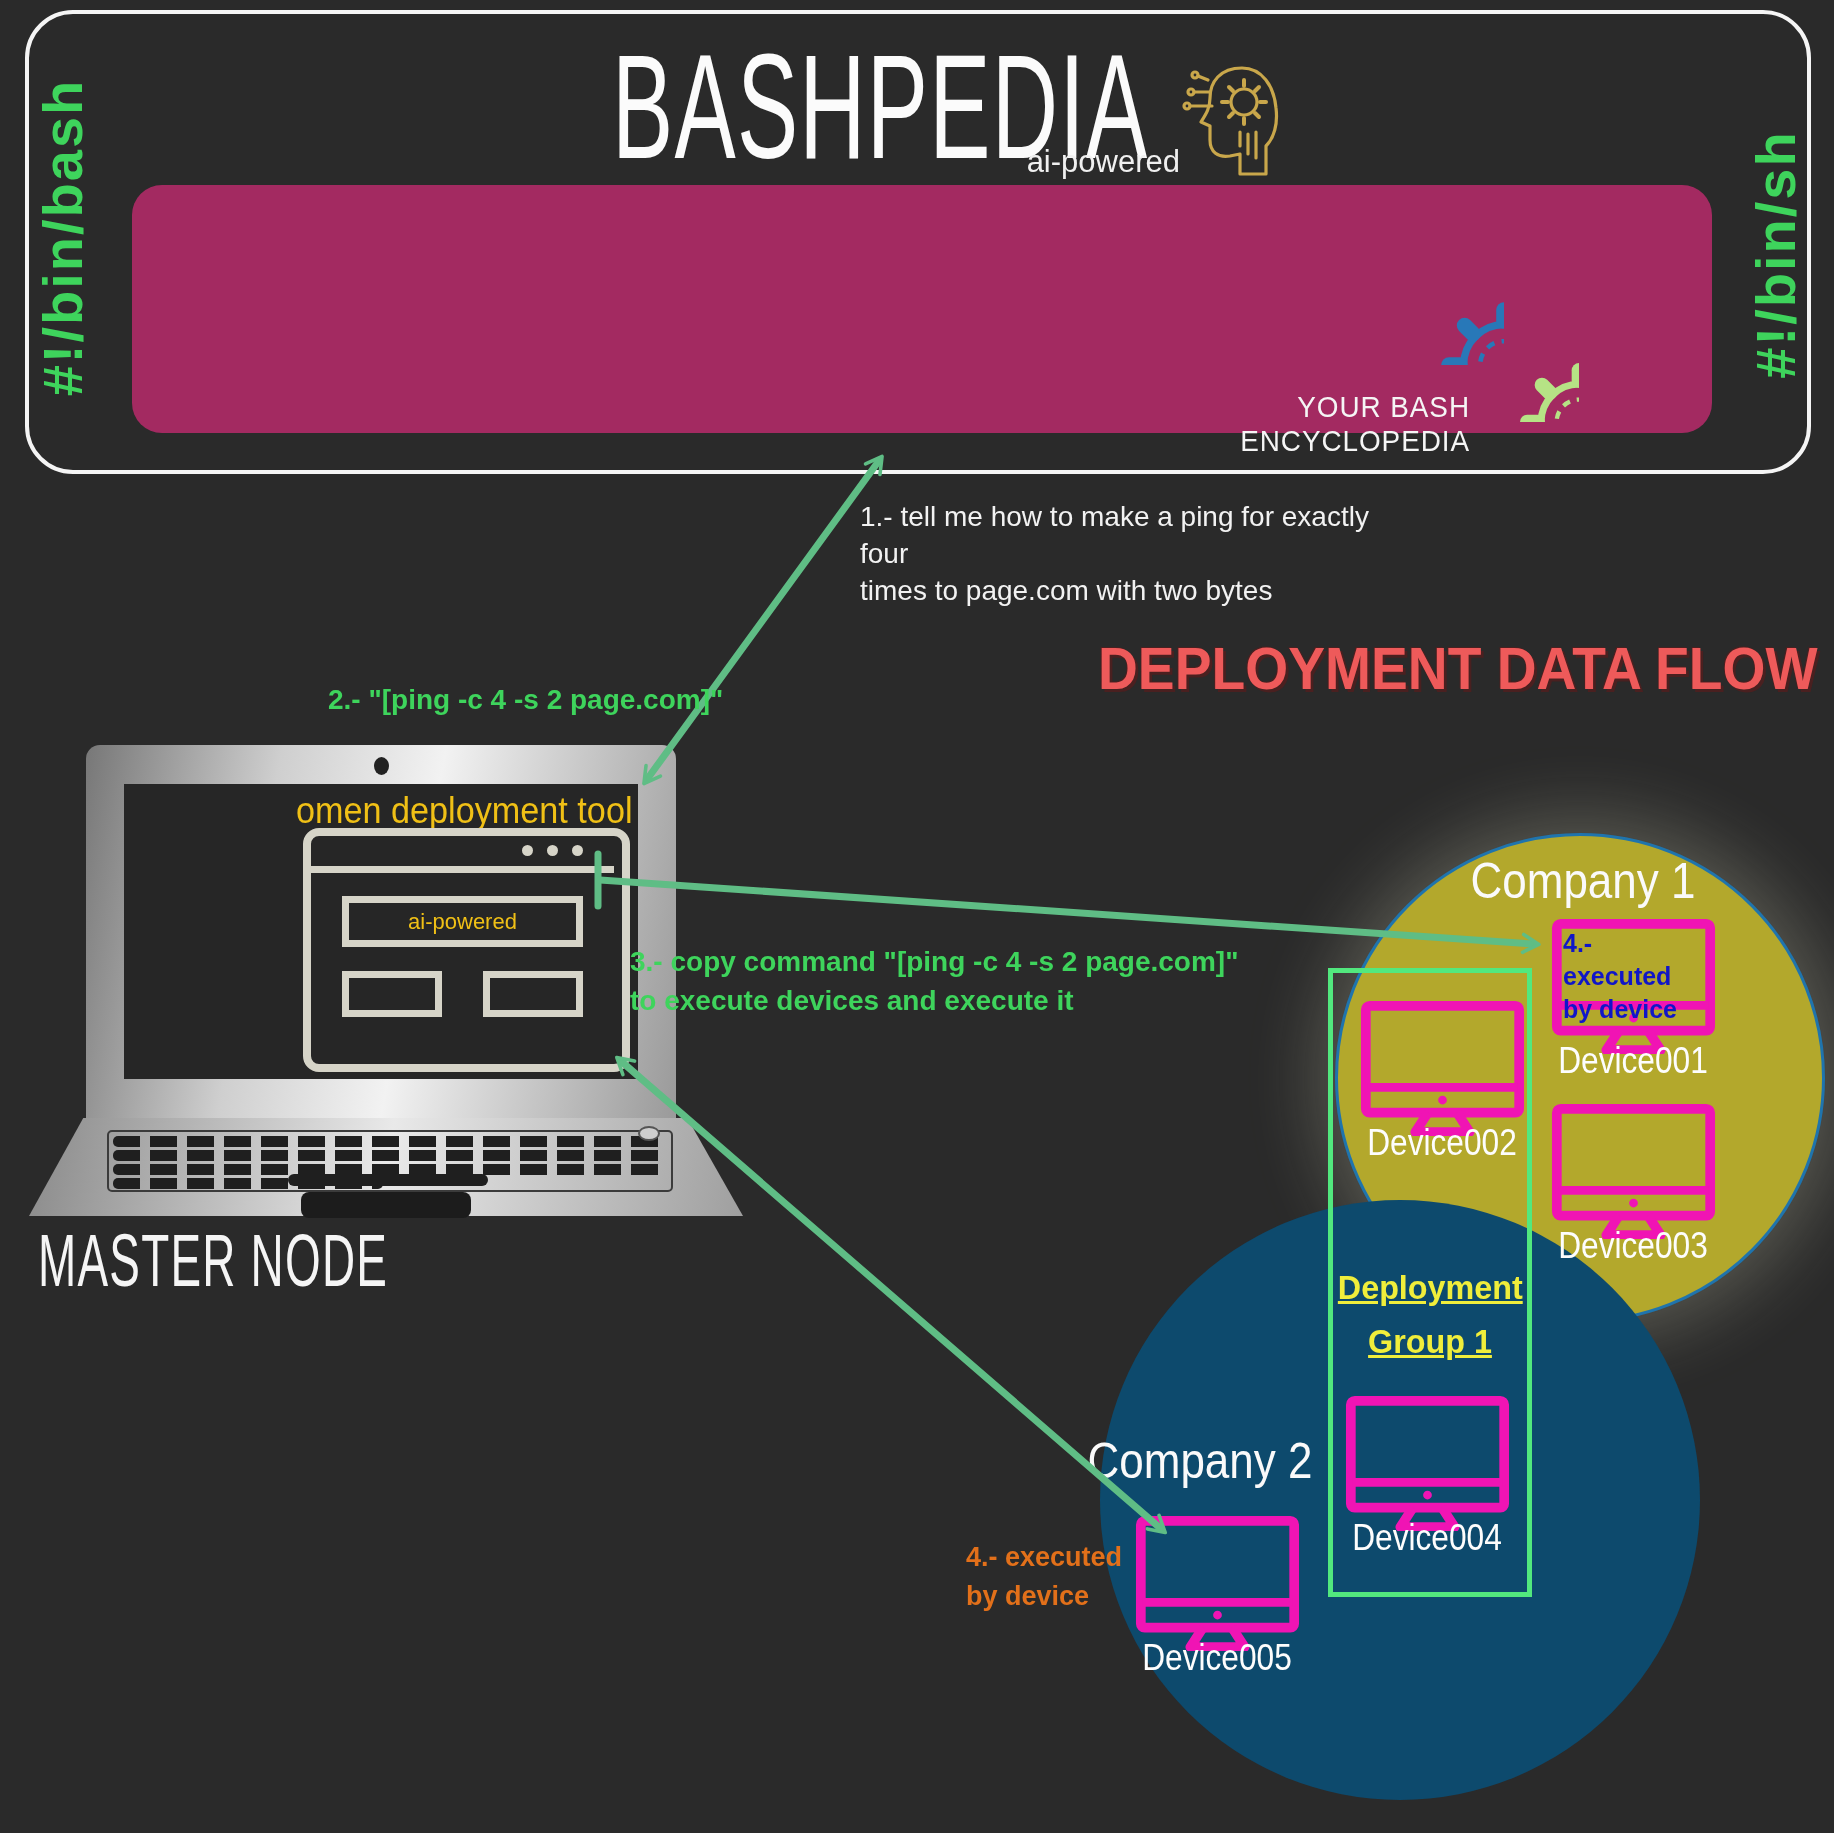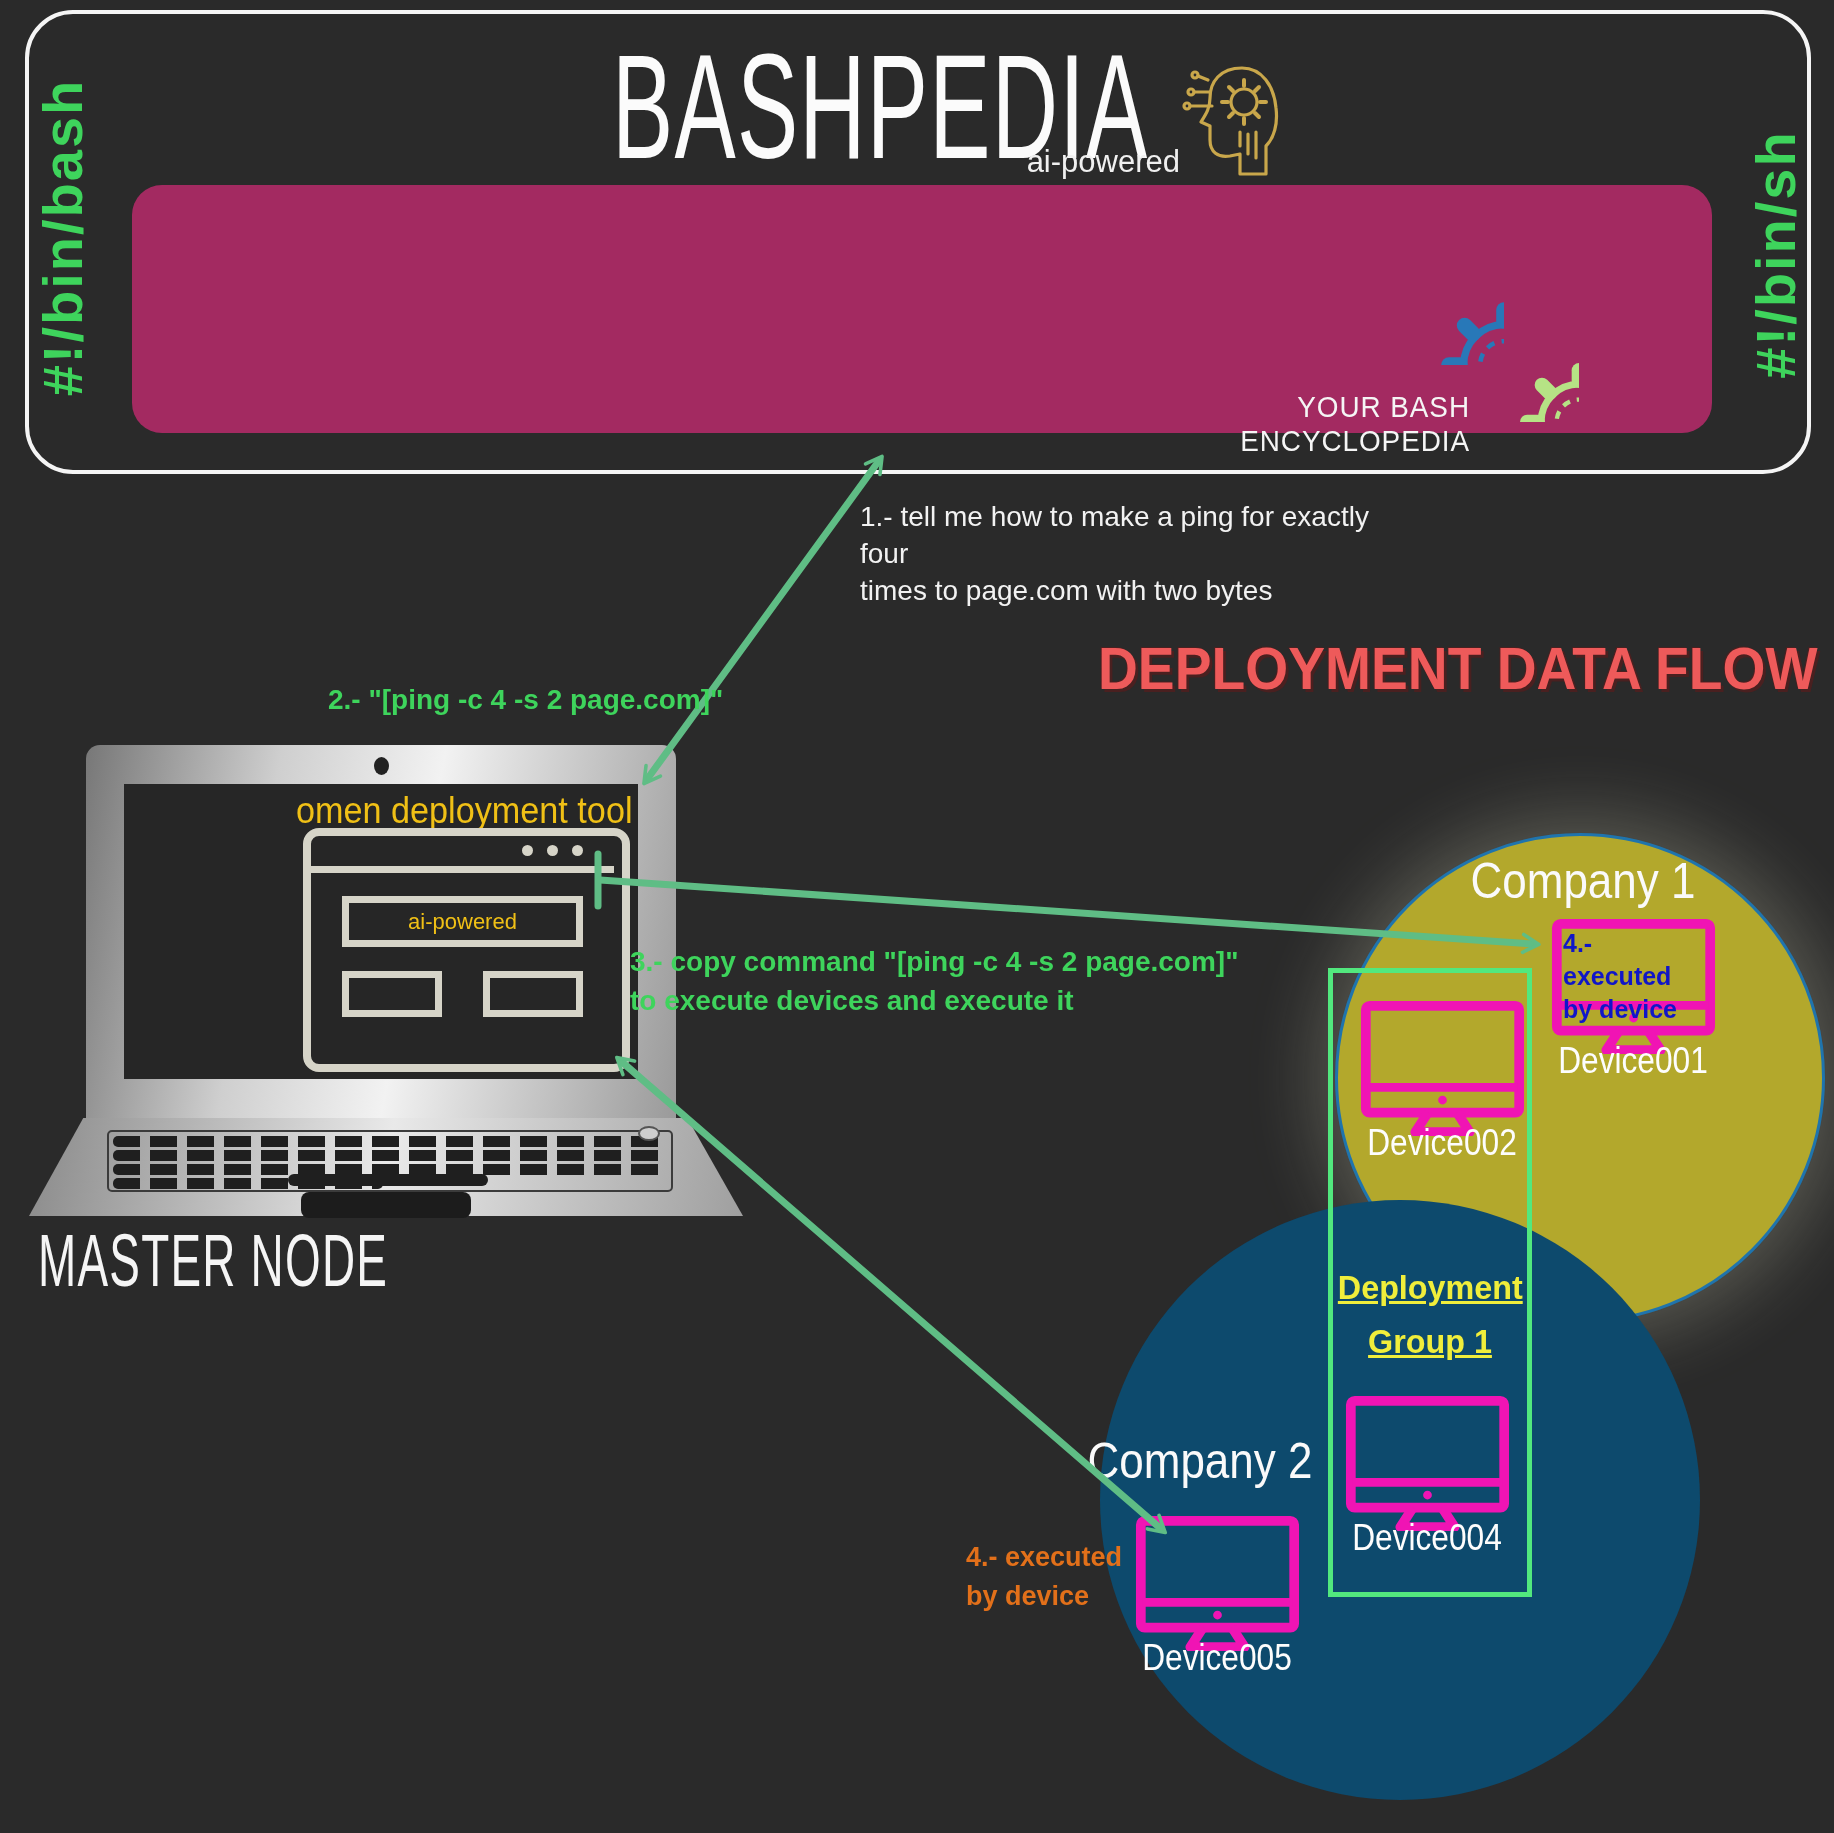--- a/index.html
+++ b/index.html
@@ -200,20 +200,26 @@
         <use href="#mon"></use>
       </svg>
     <div class="devlabel">Device001</div>
   </div>
   <div class="device" style="left:1360px;top:1000px">
     <svg class="monitor" width="165" height="136" viewBox="0 0 170 140">
         <use href="#mon"></use>
       </svg>
     <div class="devlabel">Device002</div>
   </div>
+  <div class="device" style="left:1551px;top:1103px">
+    <svg class="monitor" width="165" height="136" viewBox="0 0 170 140">
+        <use href="#mon"></use>
+      </svg>
+    <div class="devlabel">Device003</div>
+  </div>
 
   <div class="device" style="left:1345px;top:1395px">
     <svg class="monitor" width="165" height="136" viewBox="0 0 170 140">
         <use href="#mon"></use>
       </svg>
     <div class="devlabel">Device004</div>
   </div>
   <div class="device" style="left:1135px;top:1515px">
     <svg class="monitor" width="165" height="136" viewBox="0 0 170 140">
         <use href="#mon"></use>

